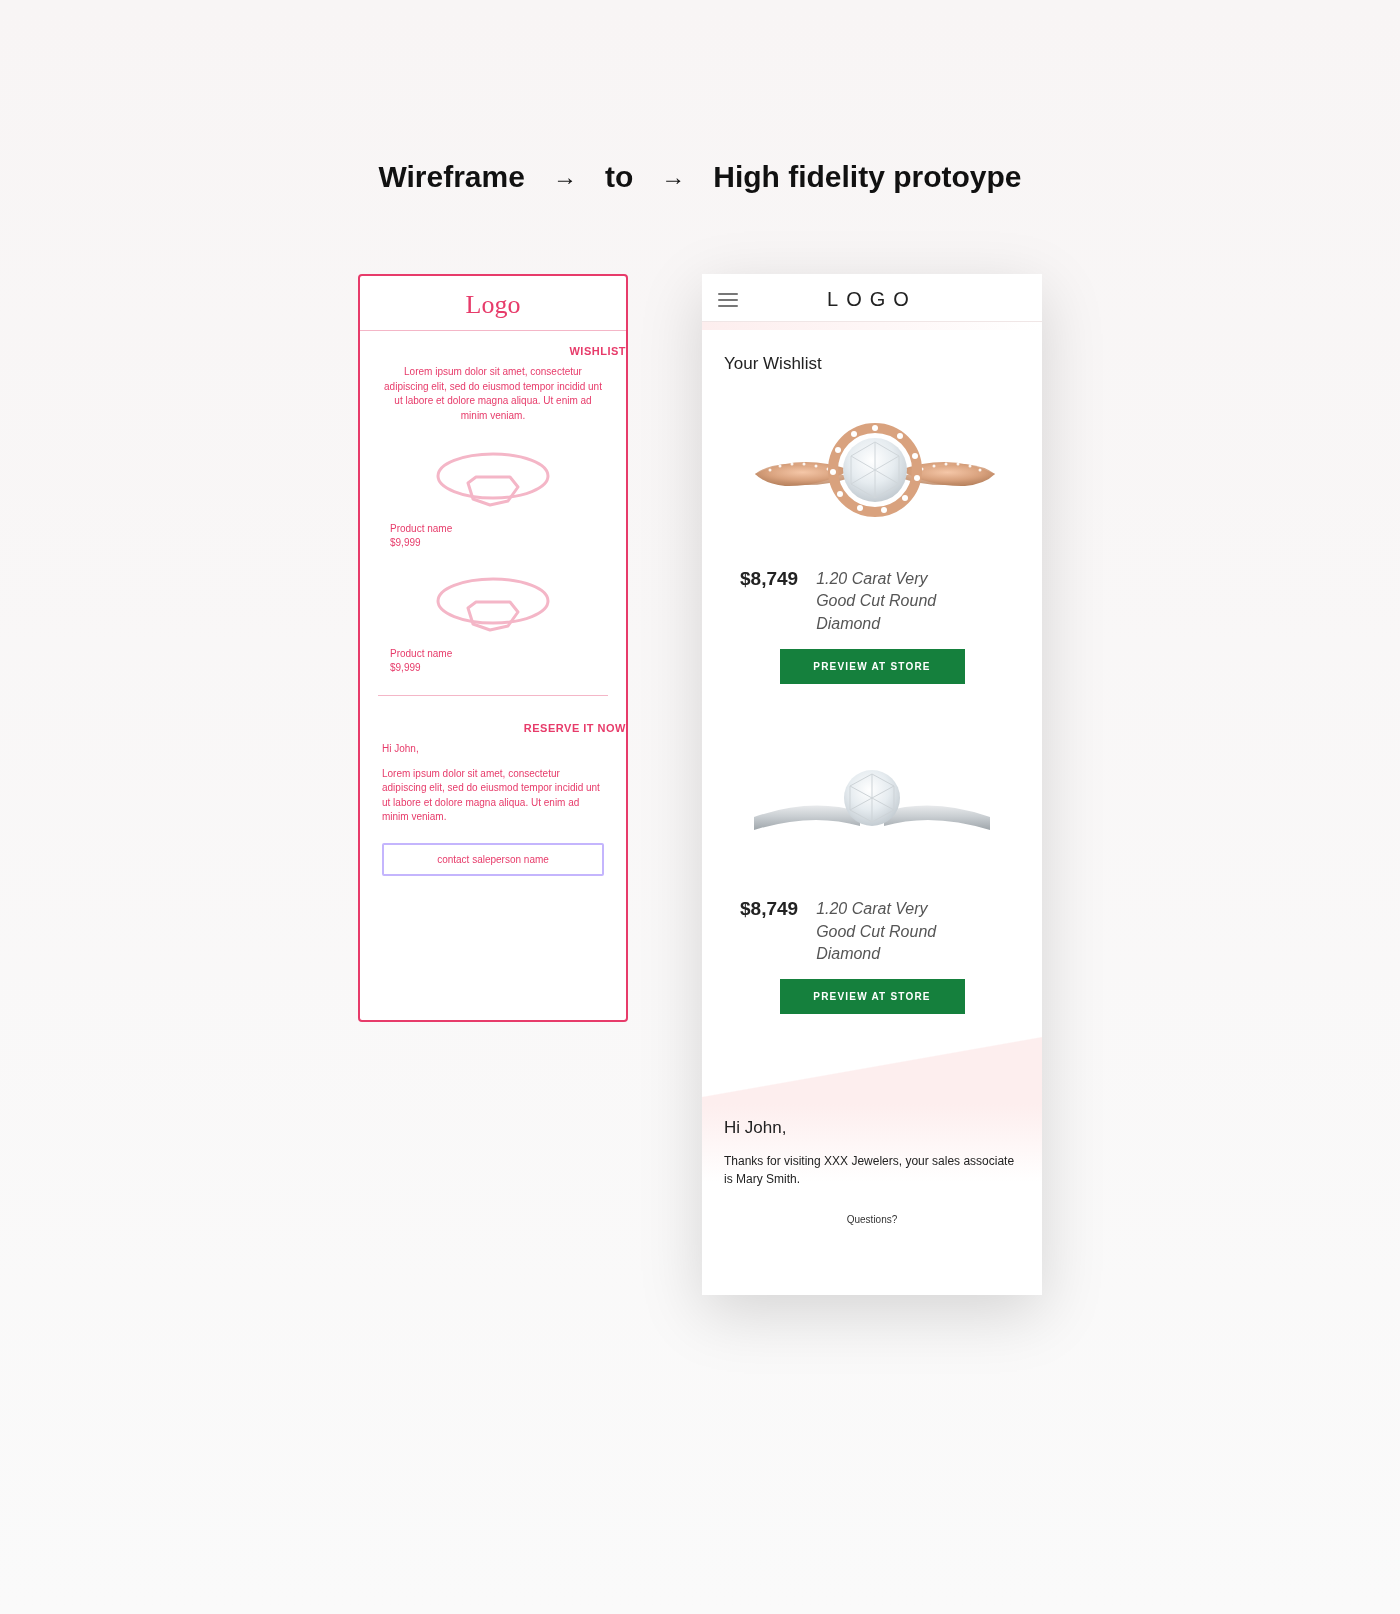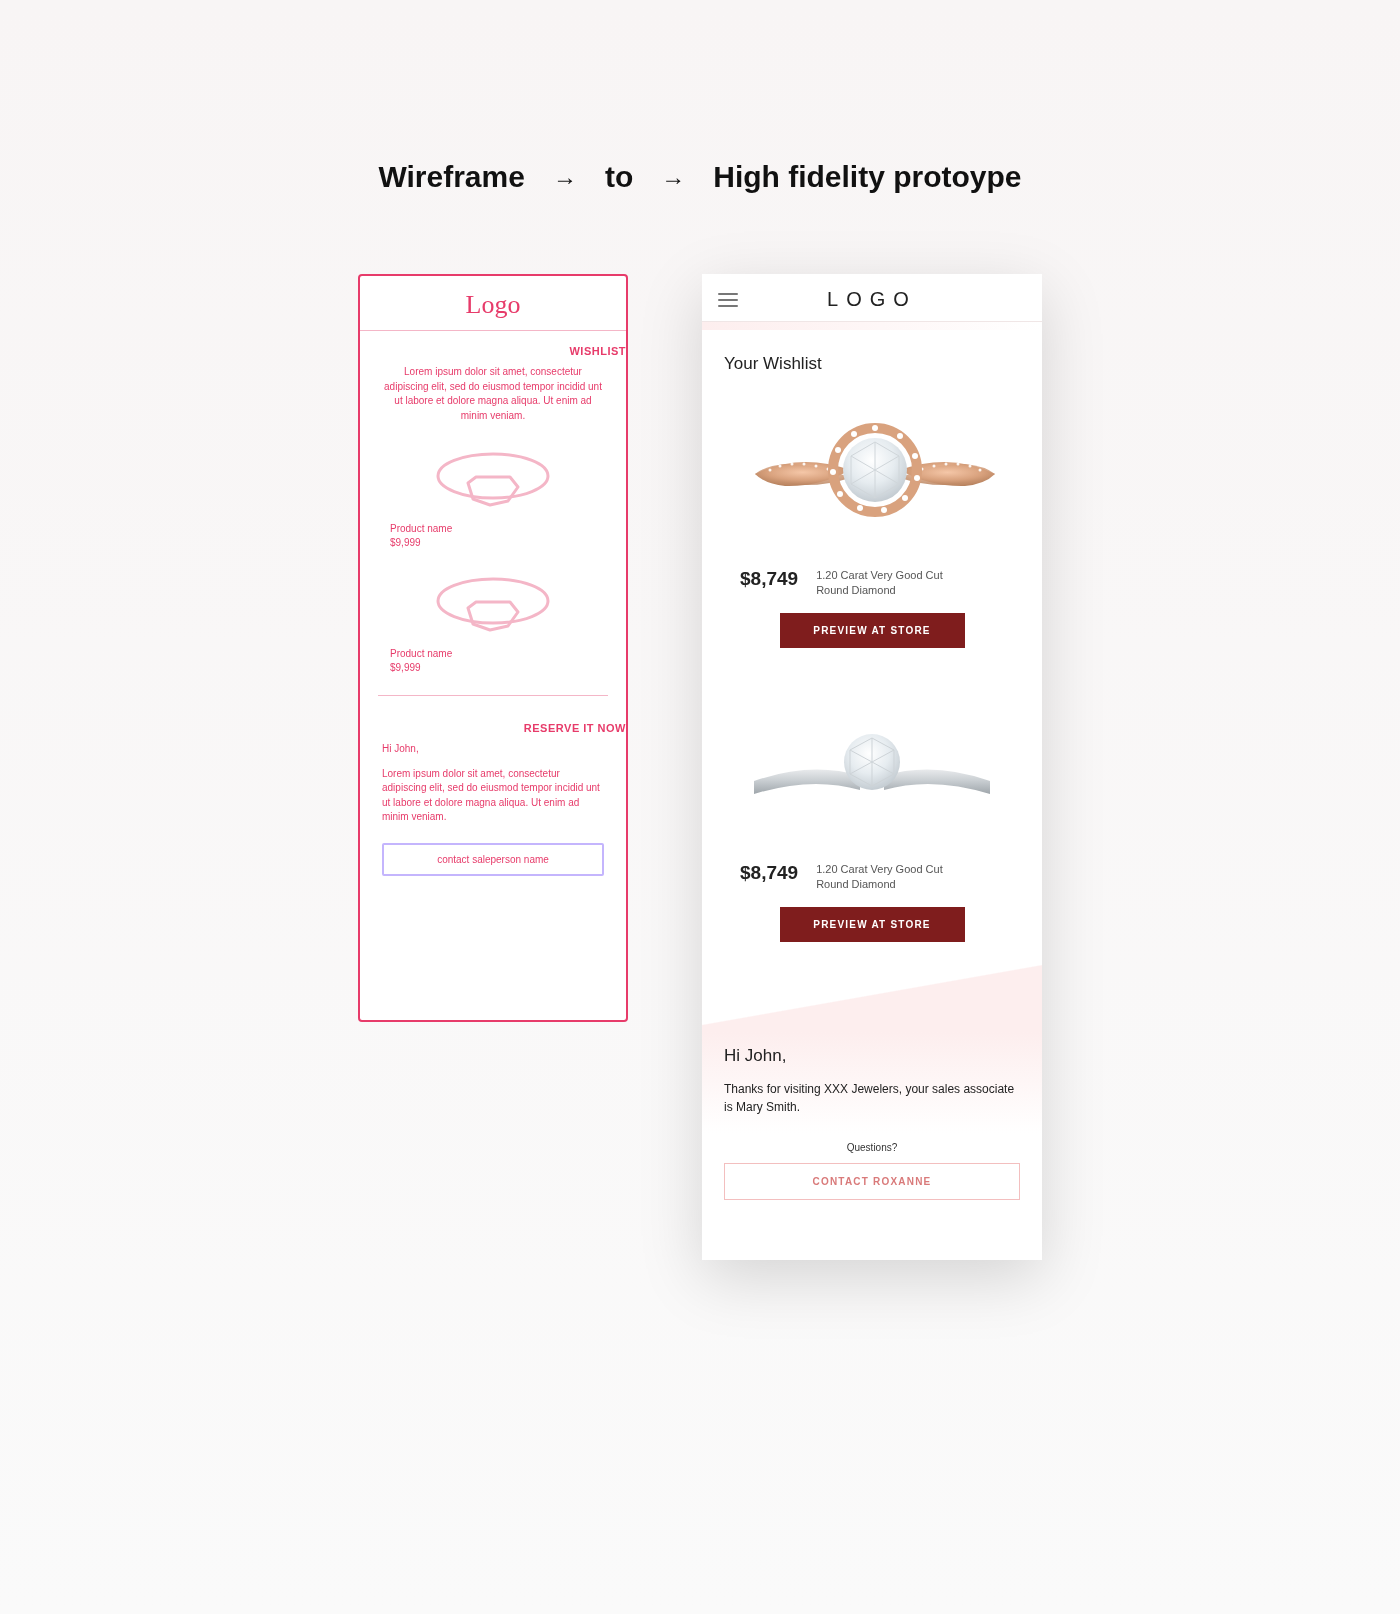--- a/index.html
+++ b/index.html
@@ -152,24 +152,24 @@
     .hifi-ring-img { padding: 18px 0 26px; }
     .hifi-ring-img svg { display: block; margin: 0 auto; }
 
     .hifi-meta-row {
       display: flex;
       align-items: flex-start;
       gap: 18px;
       padding-bottom: 14px;
     }
     .hifi-price { font-size: 19px; font-weight: 700; color: #222; }
-    .hifi-desc { font-size: 11px; line-height: 1.4; color: #555; max-width: 150px; }
+    .hifi-desc { font-size: 16px; line-height: 1.4; color: #555; max-width: 150px; font-style: italic; }
 
     .hifi-btn-primary {
-      background: #7f1d1d;
+      background: #15803d;
       color: #fff;
       text-align: center;
       font-size: 10px;
       letter-spacing: 1.2px;
       font-weight: 600;
       padding: 12px 0;
       width: 185px;
       margin: 0 auto;
       cursor: pointer;
     }
@@ -367,17 +367,16 @@
       </div>
       <div class="hifi-btn-primary">PREVIEW AT STORE</div>
     </div>
 
     <div class="hifi-diag-bg"></div>
 
     <div class="hifi-contact">
       <div class="hifi-greet">Hi John,</div>
       <div class="hifi-contact-body">Thanks for visiting XXX Jewelers, your sales associate is Mary Smith.</div>
       <div class="hifi-questions">Questions?</div>
-      <div class="hifi-btn-outline">CONTACT ROXANNE</div>
     </div>
   </div>
 
 </div>
 
 </body></html>

